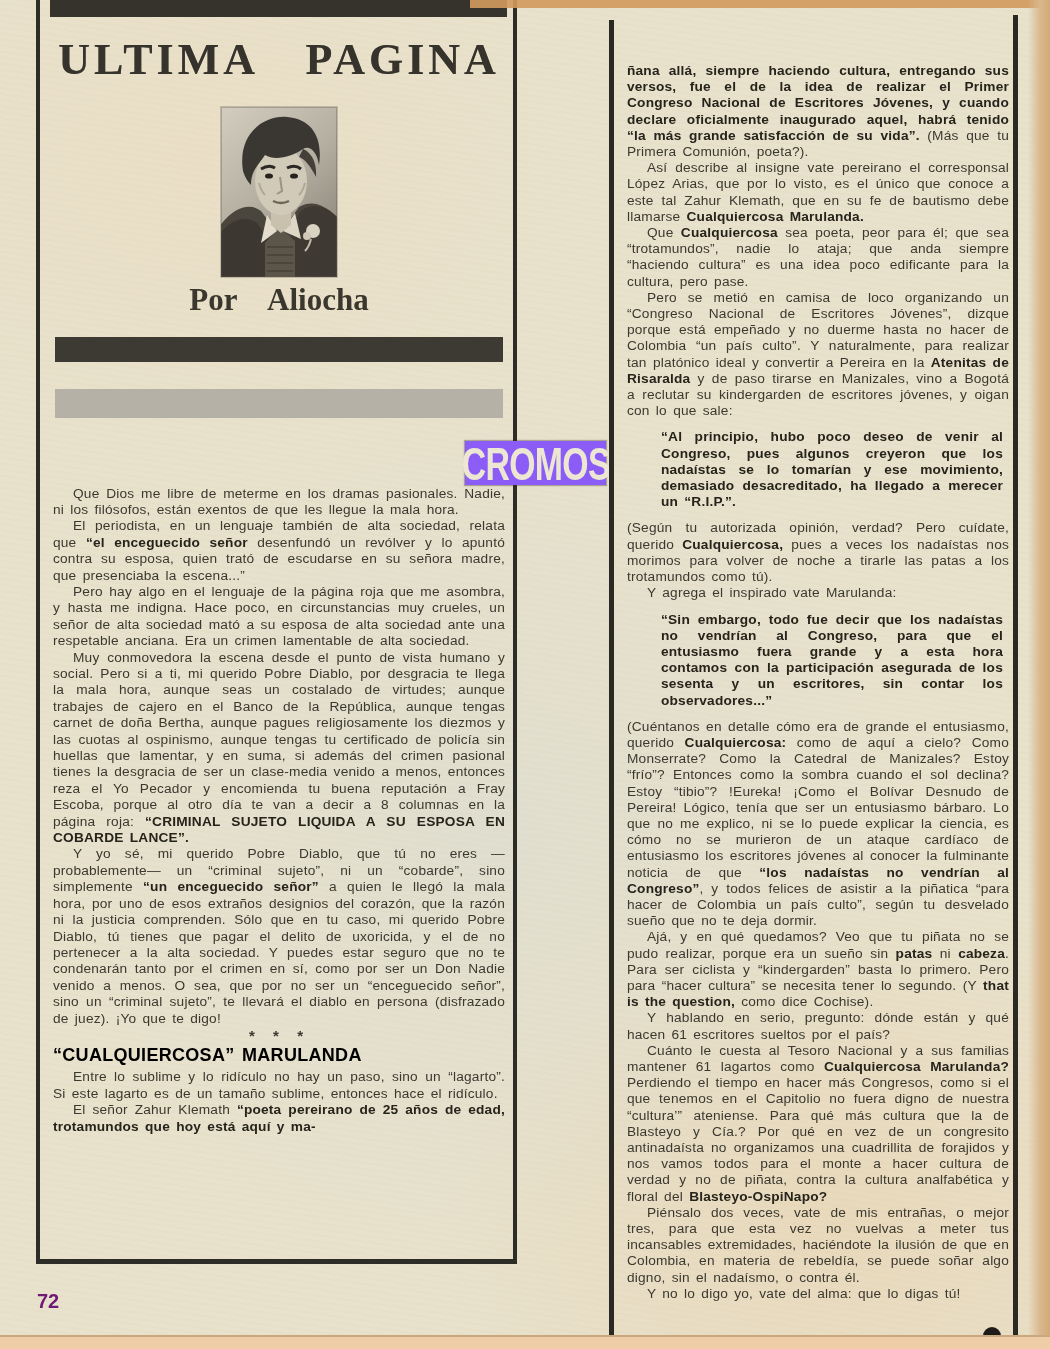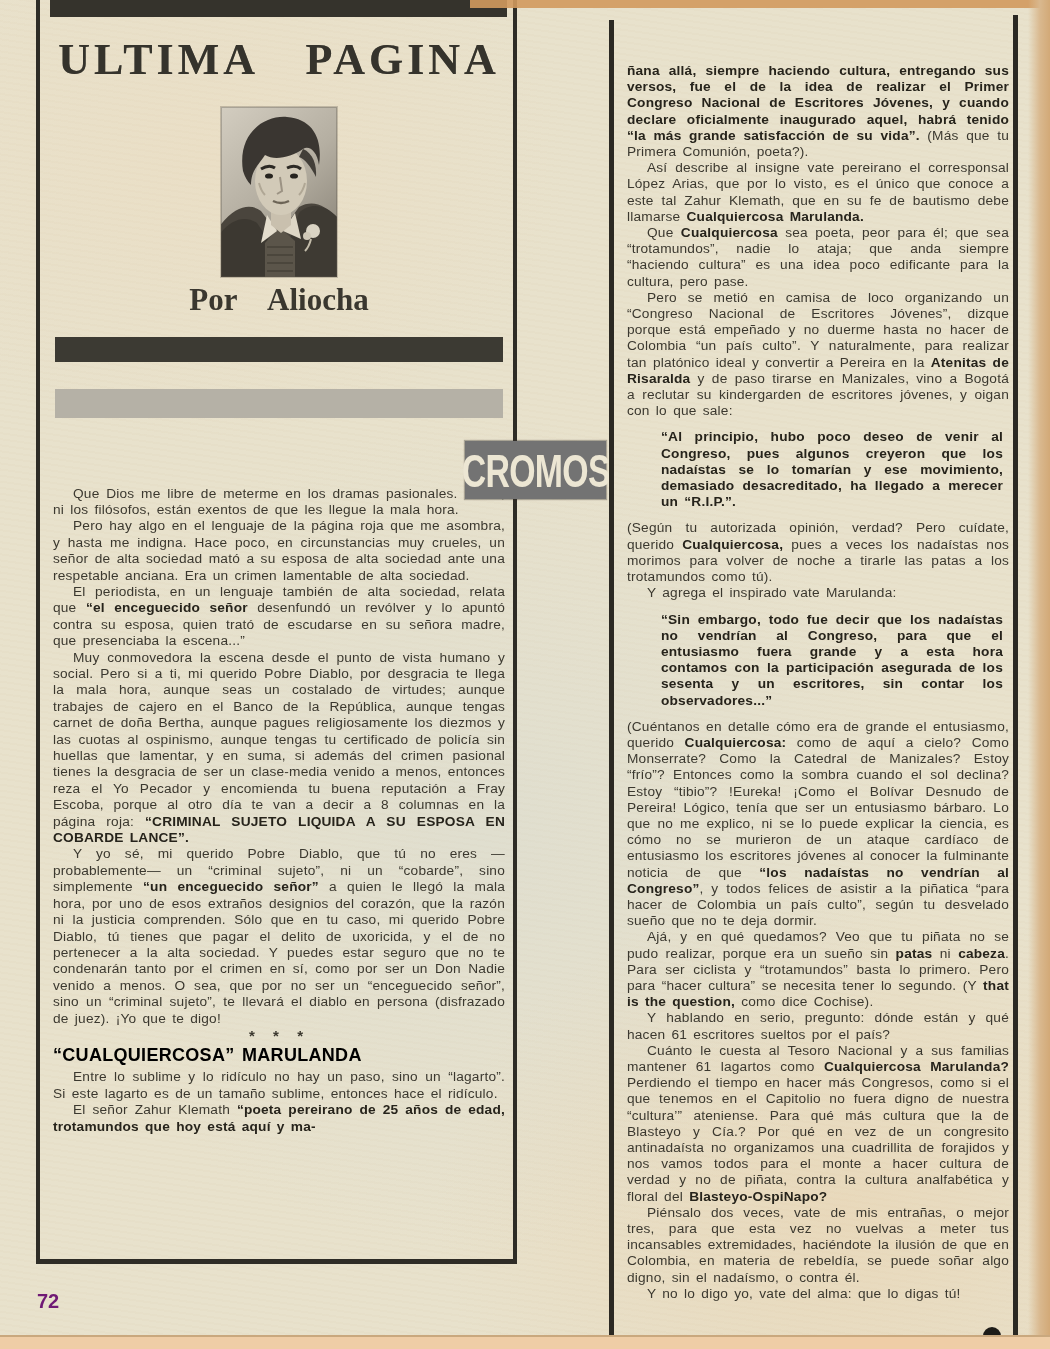--- a/index.html
+++ b/index.html
@@ -38,21 +38,21 @@
     text-align:justify;letter-spacing:.2px;word-spacing:2.2px;}
   .body-copy p{margin:0;text-indent:20px;}
   .body-copy .sep{text-align:center;font-weight:bold;font-size:15px;letter-spacing:6px;
     margin:2px 0 0 0;line-height:14px;}
   .body-copy h3{margin:4px 0 6px 0;font-size:18px;font-weight:bold;color:#000000;
     text-indent:0;letter-spacing:.3px;}
 
   .page-number{position:absolute;left:37px;top:1290px;font-size:20px;font-weight:bold;color:#701a75;}
 
   
-  .cromos-logo{position:absolute;left:465px;top:441px;width:141px;height:58px;background:#737373;
+  .cromos-logo{position:absolute;left:465px;top:441px;width:141px;height:44px;background:#8b5cf6;
     display:flex;align-items:center;justify-content:center;box-shadow:0 0 1px 1px rgba(51,49,42,.35);}
   .cromos-logo span{font-weight:700;font-size:47px;line-height:1;color:#ece6d3;
     letter-spacing:-1px;transform:scaleX(.72);transform-origin:center;}
 
   .rule-mid{position:absolute;left:609px;top:20px;width:5px;height:1322px;background:#2b2923;}
   .rule-right{position:absolute;left:1013px;top:15px;width:5px;height:1327px;background:#2b2923;}
 
   
   .right-col{position:absolute;left:627px;top:16px;width:382px;
     font-size:13.7px;line-height:16.2px;color:#3b382f;text-align:justify;
@@ -114,22 +114,22 @@
     <rect width="116" height="170" fill="none" stroke="#5f594e" stroke-opacity=".35" stroke-width="2"></rect>
   </svg>
 
   <h2 class="byline">Por   Aliocha</h2>
 
   <div class="bar-black"></div>
   <div class="bar-gray"></div>
 
   <div class="body-copy">
       <p><span>Que Dios me libre de meterme en los dramas pasionales. Nadie, ni los filósofos, están exentos de que les llegue la mala hora.</span></p>
+      <p><span>El periodista, en un lenguaje también de alta sociedad, relata que </span><span class="b">“el enceguecido señor</span><span> desenfundó un revólver y lo apuntó contra su esposa, quien trató de escudarse en su señora madre, que presenciaba la escena...”</span></p>
       <p><span>Pero hay algo en el lenguaje de la página roja que me asombra, y hasta me indigna. Hace poco, en circunstancias muy crueles, un señor de alta sociedad mató a su esposa de alta sociedad ante una respetable anciana. Era un crimen lamentable de alta sociedad.</span></p>
-      <p><span>El periodista, en un lenguaje también de alta sociedad, relata que </span><span class="b">“el enceguecido señor</span><span> desenfundó un revólver y lo apuntó contra su esposa, quien trató de escudarse en su señora madre, que presenciaba la escena...”</span></p>
       <p><span>Muy conmovedora la escena desde el punto de vista humano y social. Pero si a ti, mi querido Pobre Diablo, por desgracia te llega la mala hora, aunque seas un costalado de virtudes; aunque trabajes de cajero en el Banco de la República, aunque tengas carnet de doña Bertha, aunque pagues religiosamente los diezmos y las cuotas al ospinismo, aunque tengas tu certificado de policía sin huellas que lamentar, y en suma, si además del crimen pasional tienes la desgracia de ser un clase-media  venido a menos, entonces reza el Yo Pecador y encomienda tu buena reputación a Fray Escoba, porque al otro día te van a decir a 8 columnas en la página roja: </span><span class="b">“CRIMINAL SUJETO LIQUIDA A SU ESPOSA EN COBARDE LANCE”.</span></p>
       <p><span>Y yo sé, mi querido Pobre Diablo, que tú no eres —probablemente— un “criminal sujeto”, ni un “cobarde”, sino simplemente </span><span class="b">“un enceguecido señor”</span><span> a quien le llegó la mala hora, por uno de esos extraños designios del corazón, que la razón ni la justicia comprenden. Sólo que en tu caso, mi querido Pobre Diablo, tú tienes que pagar el delito de uxoricida, y el de no pertenecer a la alta sociedad. Y puedes estar seguro que no te condenarán tanto por el crimen en sí, como por ser un Don Nadie venido a menos. O sea, que por no ser un “enceguecido señor”, sino un “criminal sujeto”, te llevará el diablo en persona (disfrazado de juez). ¡Yo que te digo!</span></p>
       <div class="sep">* * *</div>
       <h3>“CUALQUIERCOSA” MARULANDA</h3>
       <p><span>Entre lo sublime y lo ridículo no hay un paso, sino un “lagarto”. Si este lagarto es de un tamaño sublime, entonces hace el ridículo.</span></p>
       <p><span>El señor Zahur Klemath </span><span class="b">“poeta pereirano de 25 años de edad, trotamundos que hoy está aquí y ma-</span></p>
     </div>
 </section>
 
 <div class="page-number">72</div>
@@ -144,21 +144,21 @@
 <section class="right-col">
     <p class="noindent"><span class="b">ñana allá, siempre haciendo cultura, entregando sus versos, fue el de la idea de realizar el Primer Congreso Nacional de Escritores Jóvenes, y cuando declare oficialmente inaugurado aquel, habrá tenido “la más grande satisfacción de su vida”.</span><span> (Más que tu Primera Comunión, poeta?).</span></p>
     <p><span>Así describe al insigne vate pereirano el corresponsal López Arias, que por lo visto, es el único que conoce a este tal Zahur Klemath, que en su fe de bautismo debe llamarse </span><span class="b">Cualquiercosa Marulanda.</span></p>
     <p><span>Que </span><span class="b">Cualquiercosa</span><span> sea poeta, peor para él; que sea “trotamundos”, nadie lo ataja; que anda siempre “haciendo cultura” es una idea poco edificante para la cultura, pero pase.</span></p>
     <p><span>Pero se metió en camisa de loco organizando un “Congreso Nacional de Escritores Jóvenes”, dizque porque está empeñado y no duerme hasta no hacer de Colombia “un país culto”. Y naturalmente, para realizar tan platónico ideal y convertir a Pereira en la </span><span class="b">Atenitas de Risaralda</span><span> y de paso tirarse en Manizales, vino a Bogotá a reclutar su kindergarden de escritores jóvenes, y oigan con lo que sale:</span></p>
     <p class="quote"><span class="b">“Al principio, hubo poco deseo de venir al Congreso, pues algunos creyeron que los nadaístas se lo tomarían y ese movimiento, demasiado desacreditado, ha llegado a merecer un “R.I.P.”.</span></p>
     <p class="noindent"><span>(Según tu autorizada opinión, verdad? Pero cuídate, querido </span><span class="b">Cualquiercosa,</span><span> pues a veces los nadaístas nos morimos para volver de noche a tirarle las patas a los trotamundos como tú).</span></p>
     <p><span>Y agrega el inspirado vate Marulanda:</span></p>
     <p class="quote"><span class="b">“Sin embargo, todo fue decir que los nadaístas no vendrían al Congreso, para que el entusiasmo fuera grande y a esta hora contamos con la participación asegurada de los sesenta y un escritores, sin contar los observadores...”</span></p>
     <p class="noindent"><span>(Cuéntanos en detalle cómo era de grande el entusiasmo, querido </span><span class="b">Cualquiercosa:</span><span> como de aquí a cielo? Como Monserrate? Como la Catedral de Manizales? Estoy “frío”?  Entonces como la sombra cuando el sol declina? Estoy “tibio”? !Eureka! ¡Como el Bolívar Desnudo de Pereira! Lógico, tenía que ser un entusiasmo bárbaro. Lo que no me explico, ni se lo puede explicar la ciencia, es cómo no se murieron de un ataque cardíaco de entusiasmo los escritores jóvenes al conocer la fulminante noticia de que </span><span class="b">“los nadaístas no vendrían al Congreso”</span><span>, y todos felices de asistir a la piñatica “para hacer de Colombia un país culto”, según tu desvelado sueño que no te deja dormir.</span></p>
-    <p><span>Ajá, y en qué quedamos? Veo que tu piñata no se pudo realizar, porque era un sueño sin </span><span class="b">patas</span><span> ni </span><span class="b">cabeza</span><span>. Para ser ciclista y “trotamundos” basta lo primero. Pero para “hacer cultura” se necesita tener lo segundo. (Y </span><span class="b">that is the question,</span><span> como dice Cochise).</span></p>
+    <p><span>Ajá, y en qué quedamos? Veo que tu piñata no se pudo realizar, porque era un sueño sin </span><span class="b">patas</span><span> ni </span><span class="b">cabeza</span><span>. Para ser ciclista y “kindergarden” basta lo primero. Pero para “hacer cultura” se necesita tener lo segundo. (Y </span><span class="b">that is the question,</span><span> como dice Cochise).</span></p>
     <p><span>Y hablando en serio, pregunto: dónde están y qué hacen 61 escritores sueltos por el país?</span></p>
     <p><span>Cuánto le cuesta al Tesoro Nacional y a sus familias mantener 61 lagartos como </span><span class="b">Cualquiercosa Marulanda?</span><span> Perdiendo el tiempo en hacer más Congresos, como si el que tenemos en el Capitolio no fuera digno de nuestra “cultura’” ateniense. Para qué más cultura que la de Blasteyo y Cía.? Por qué en vez de un congresito antinadaísta no organizamos una cuadrillita de forajidos y nos vamos todos para el monte a hacer cultura de verdad y no de piñata, contra la cultura analfabética y floral del </span><span class="b">Blasteyo-OspiNapo?</span></p>
     <p><span>Piénsalo dos veces, vate de mis entrañas, o mejor tres, para que esta vez no vuelvas a meter tus incansables extremidades, haciéndote la ilusión de que en Colombia, en materia de rebeldía, se puede soñar algo digno, sin el nadaísmo, o contra él.</span></p>
     <p><span>Y no lo digo yo, vate del alma: que lo digas tú!</span></p>
   </section>
 
 <div class="end-dot"></div>
 
 <div class="edge-top"></div>
 <div class="edge-right"></div>

